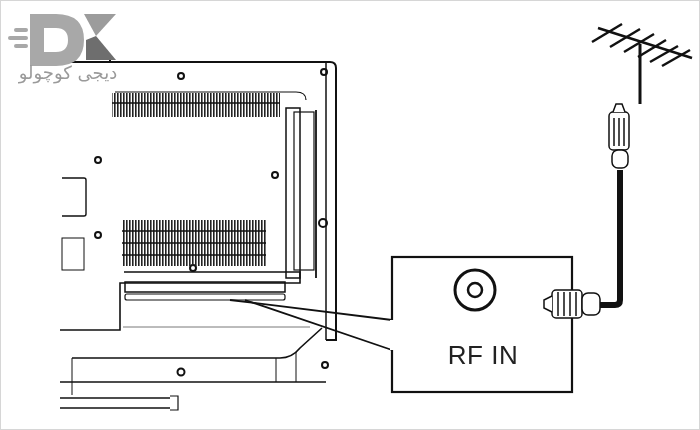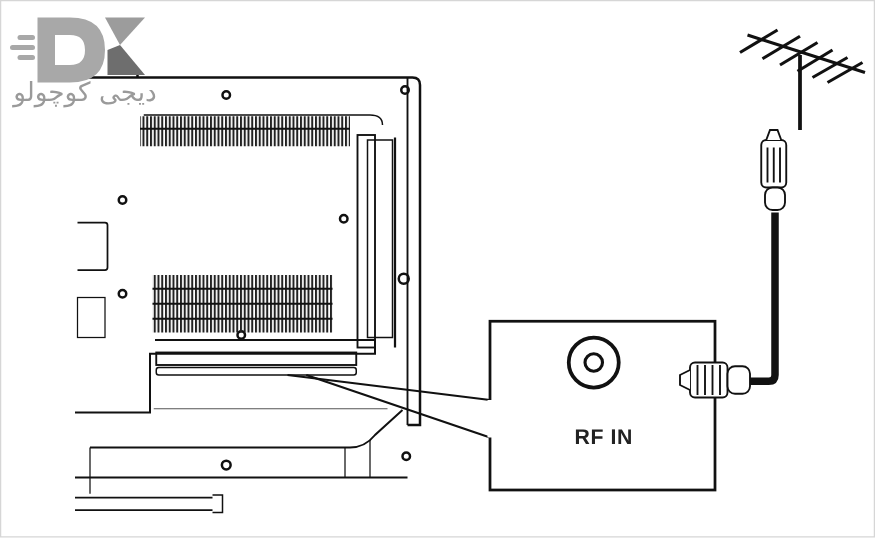--- a/index.html
+++ b/index.html
@@ -1,20 +1,20 @@
 <!DOCTYPE html>
 <html><head>
   <meta charset="utf-8">
   <style>
     html, body { margin: 0; padding: 0; background: #ffffff; }
     body { width: 700px; height: 430px; position: relative; overflow: hidden; font-family: "Liberation Sans", sans-serif; }
     .frame { position: absolute; left: 0; top: 0; width: 698px; height: 428px; border: 1px solid #d6d6d6; }
     svg.diagram { position: absolute; left: 0; top: 0; }
-    .logo-text { position: absolute; left: 8px; top: 62px; width: 120px; text-align: center; font-family: "DejaVu Sans", sans-serif; font-size: 21px; color: #9a9a9a; direction: rtl; }
-    .rf-label { position: absolute; left: 438px; top: 340px; width: 90px; text-align: center; font-family: "Liberation Sans", sans-serif; font-weight: bold; font-size: 17px; color: #222; letter-spacing: 0.5px; }
+    .logo-text { position: absolute; left: 8px; top: 62px; width: 120px; text-align: center; font-family: "DejaVu Sans", sans-serif; font-size: 18px; color: #9a9a9a; direction: rtl; }
+    .rf-label { position: absolute; left: 438px; top: 340px; width: 90px; text-align: center; font-family: "Liberation Sans", sans-serif; font-weight: normal; font-size: 26px; color: #222; letter-spacing: 0.5px; }
   </style>
 </head>
 <body>
 
 <div class="frame"></div>
 
 <svg class="diagram" width="700" height="430" viewBox="0 0 700 430" xmlns="http://www.w3.org/2000/svg">
   <g fill="none" stroke="#111" stroke-width="2">
 
     <g>

